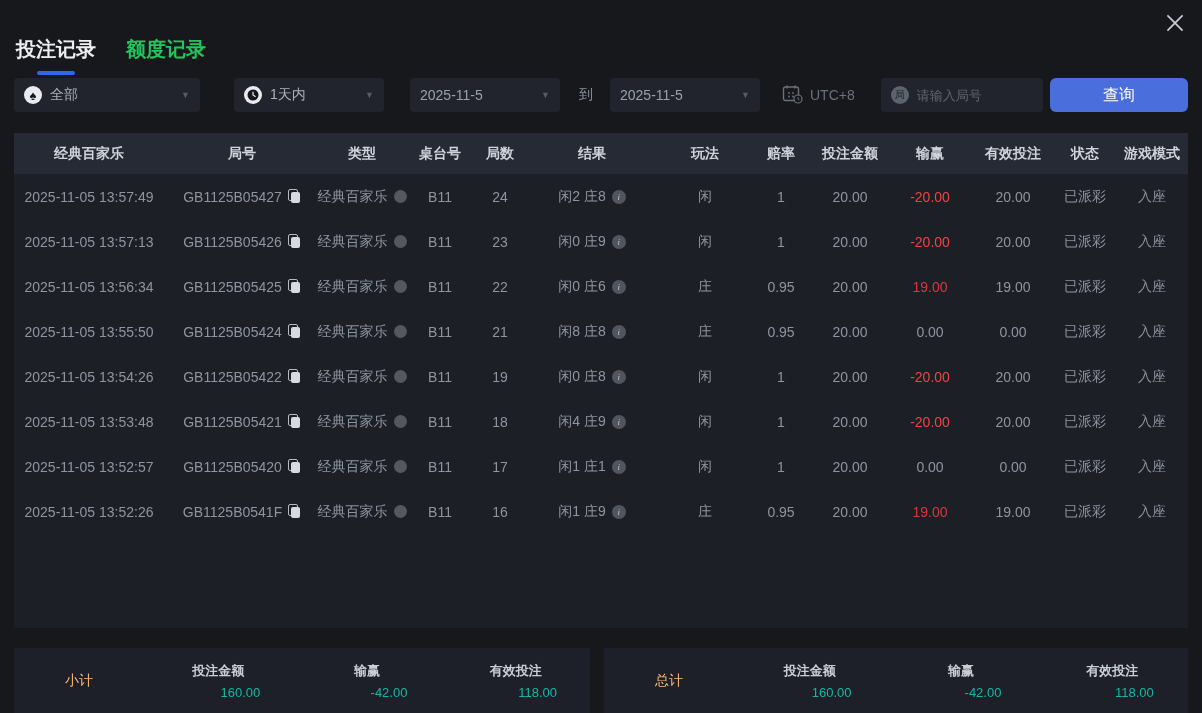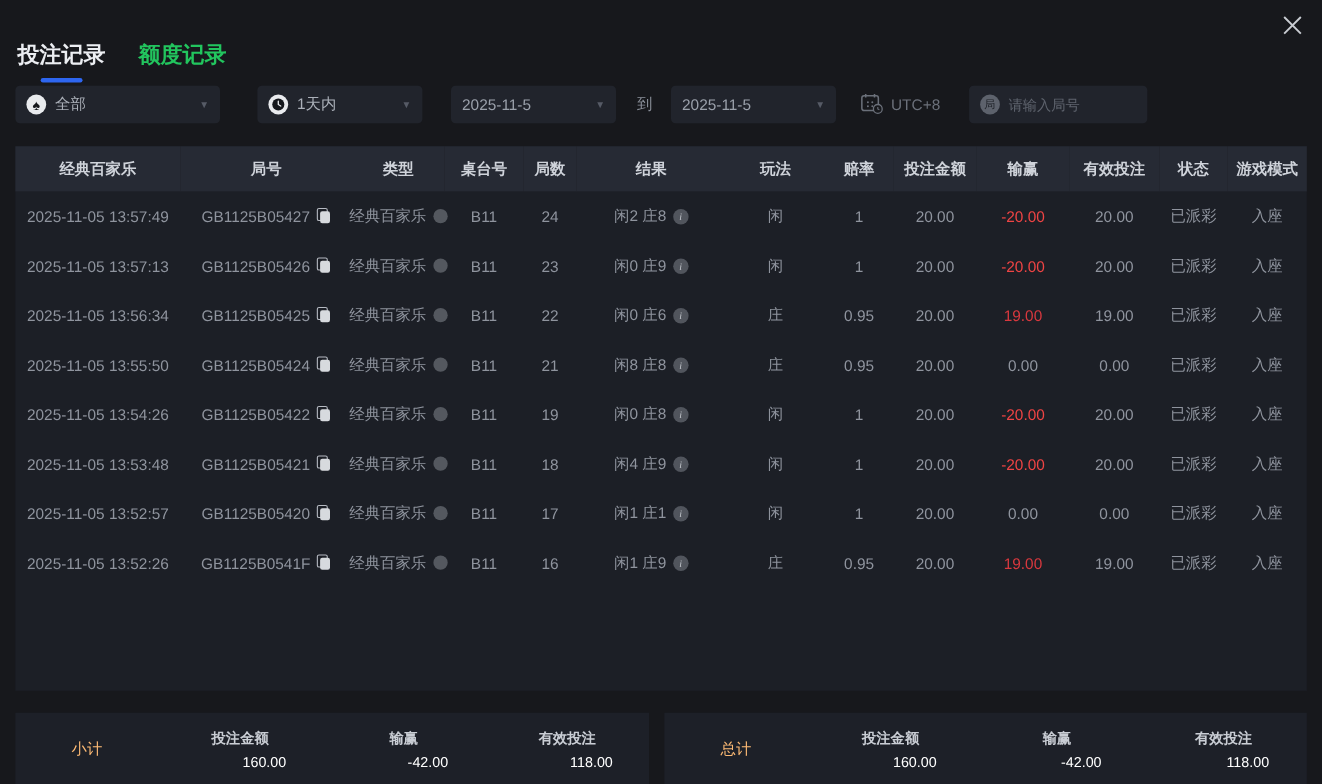--- a/index.html
+++ b/index.html
@@ -81,21 +81,21 @@
   .neg { color:#ef4444; }
   .pos { color:#d8383e; }
 
   
   .sum-box { position:absolute; top:648px; height:65px; background:#1d2028; display:flex; align-items:center; }
   .sum-box.left { left:14px; width:576px; }
   .sum-box.right { left:604px; width:584px;justify-content:center; }
   .sum-label { width:130px; text-align:center; font-size:14px; color:#fdba74; }
   .sum-group { flex:1; display:flex; flex-direction:column; align-items:center; gap:5px; }
   .sum-title { font-size:13px; font-weight:bold; color:#c9cdd4; }
-  .sum-value { font-size:13px; color:#ffffff;margin-left:44px; }
+  .sum-value { font-size:13px; color:#14b8a6;margin-left:44px; }
 </style>
 </head>
 <body>
 
 <div class="tabs">
   <div class="tab active">投注记录</div>
   <div class="tab">额度记录</div>
 </div>
 <div class="close-btn">
   <svg viewBox="0 0 24 24">
@@ -151,20 +151,21 @@
         </svg>
     </span>
     <span>UTC+8</span>
   </div>
 
   <div class="ctl round-input-wrap">
     <span class="round-badge">局</span>
     <input class="round-input" type="text" placeholder="请输入局号" style="">
   </div>
 
+  <button class="search-btn">查询</button>
 </div>
 
 <div class="table-panel">
   <table>
     <colgroup>
       <col style="width:150px">
         <col style="width:156px">
         <col style="width:84px">
         <col style="width:72px">
       <col style="width:48px">

